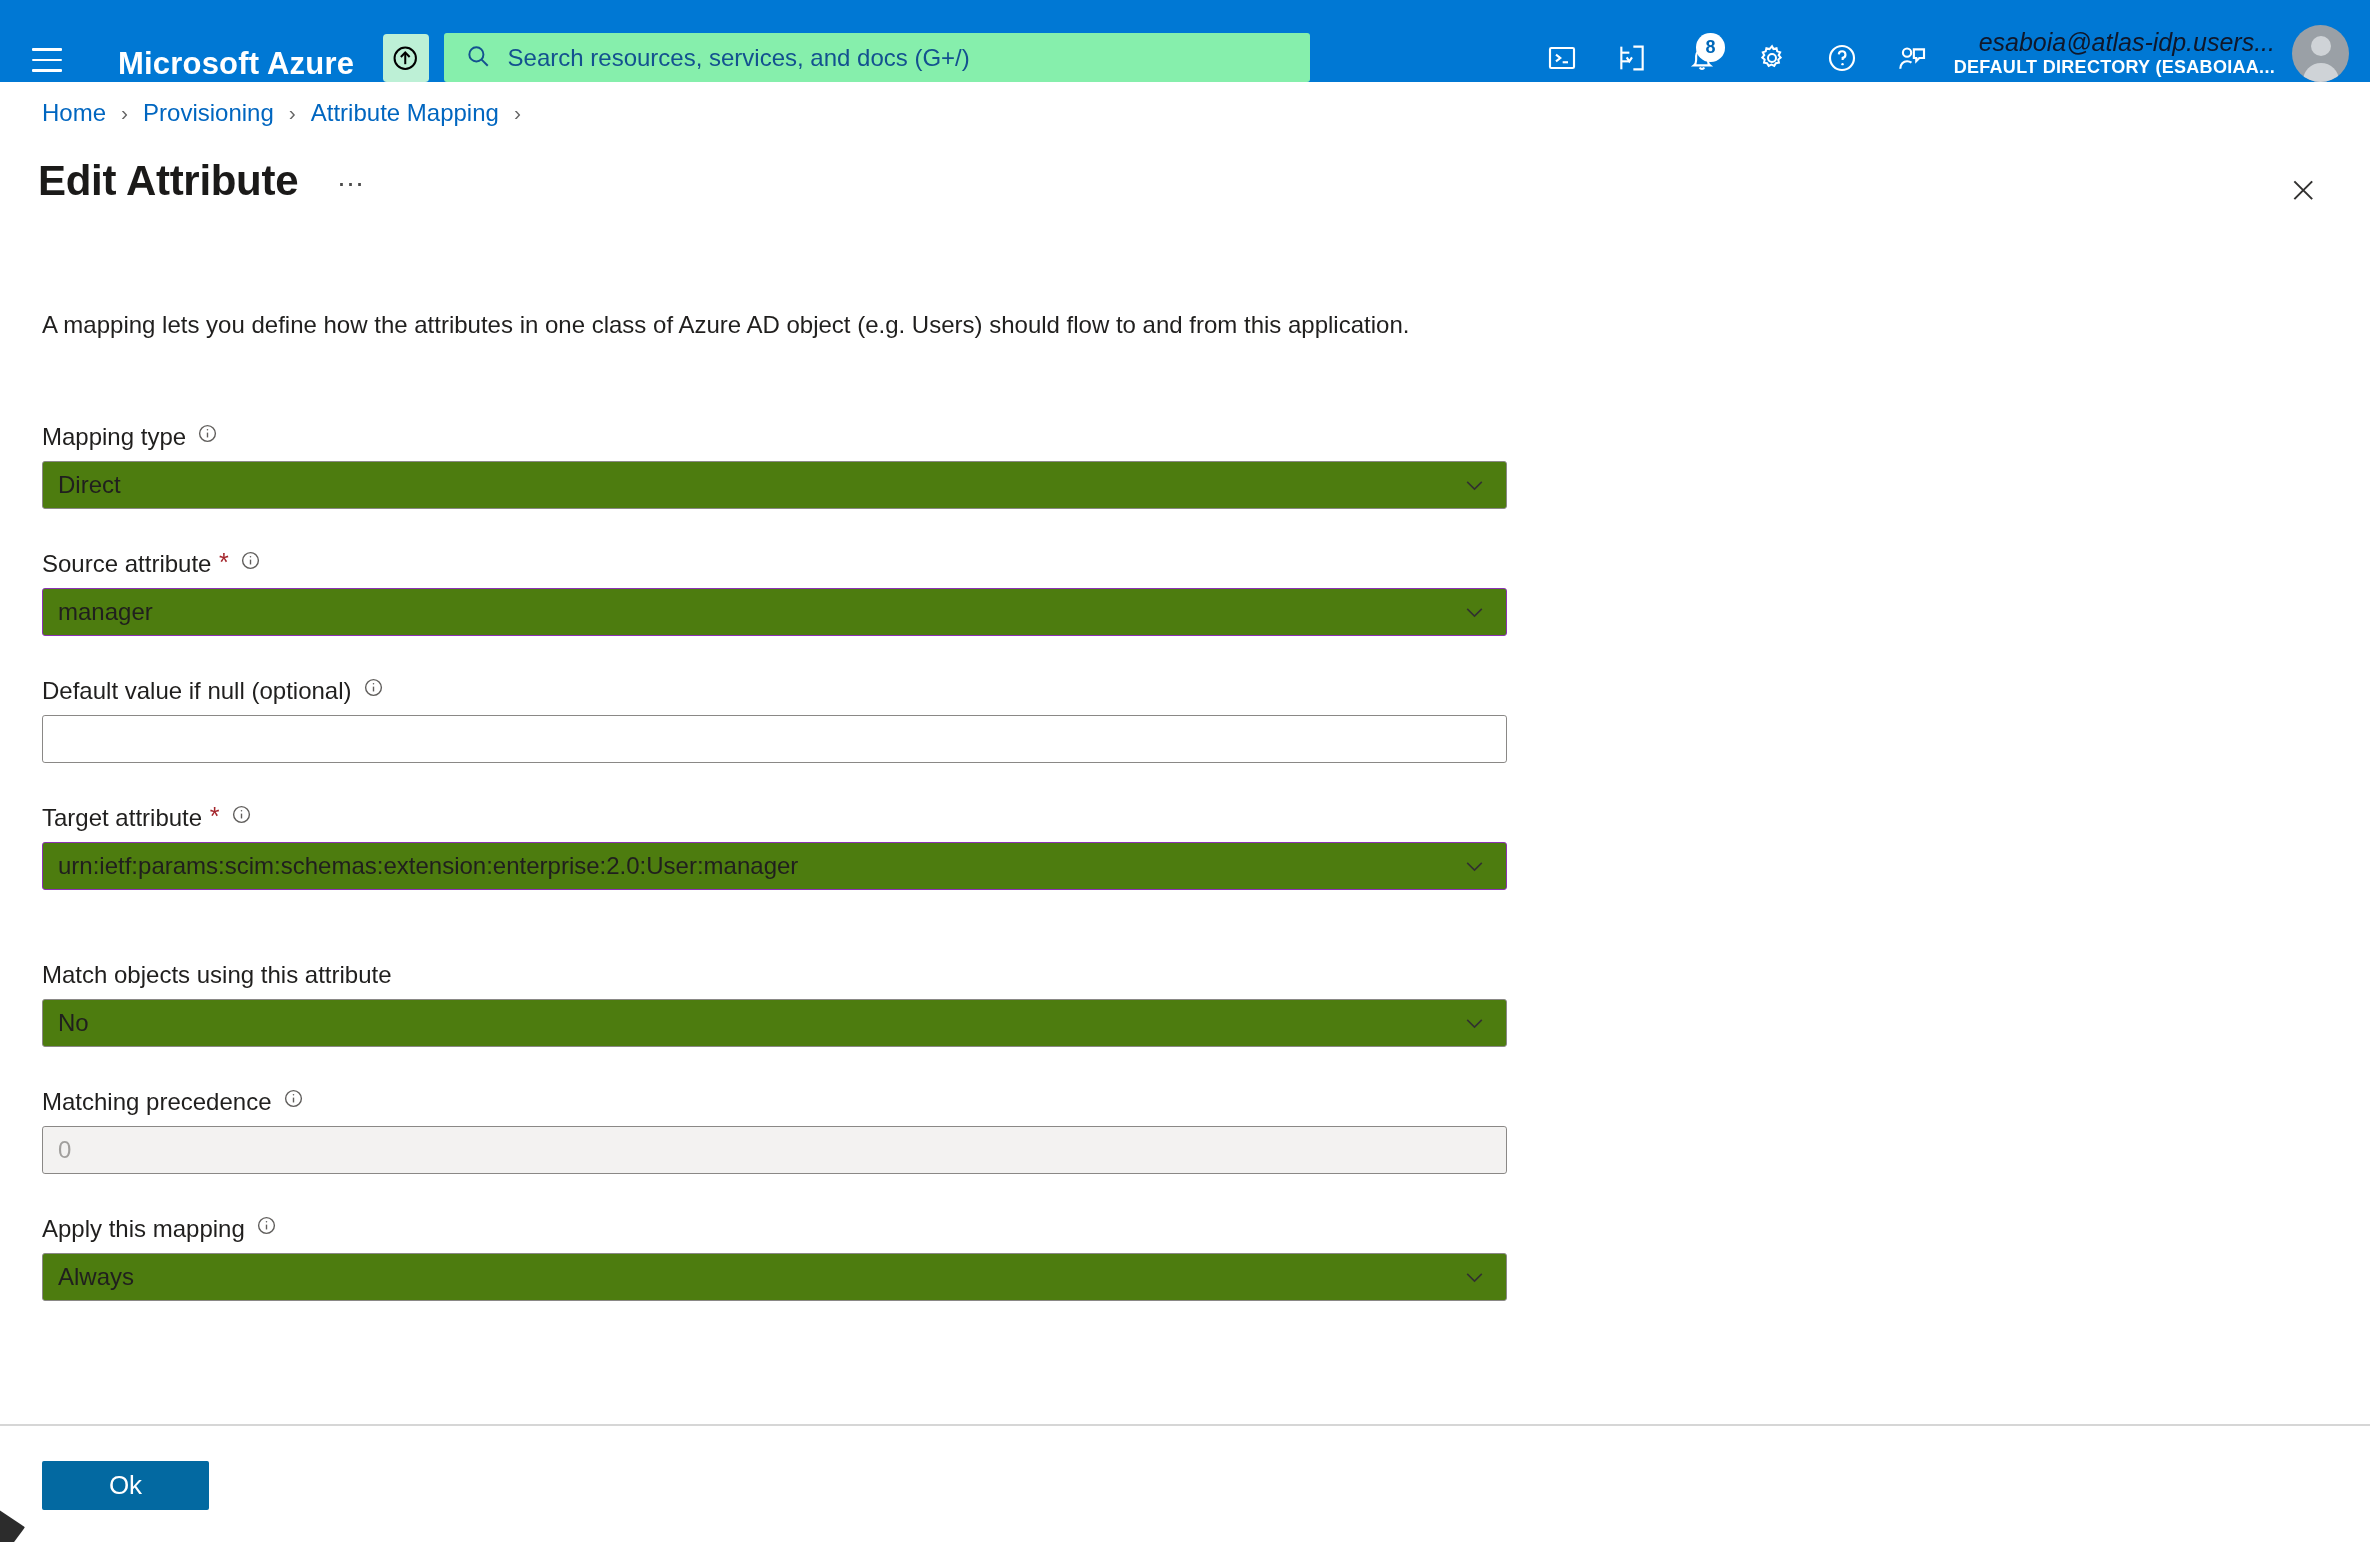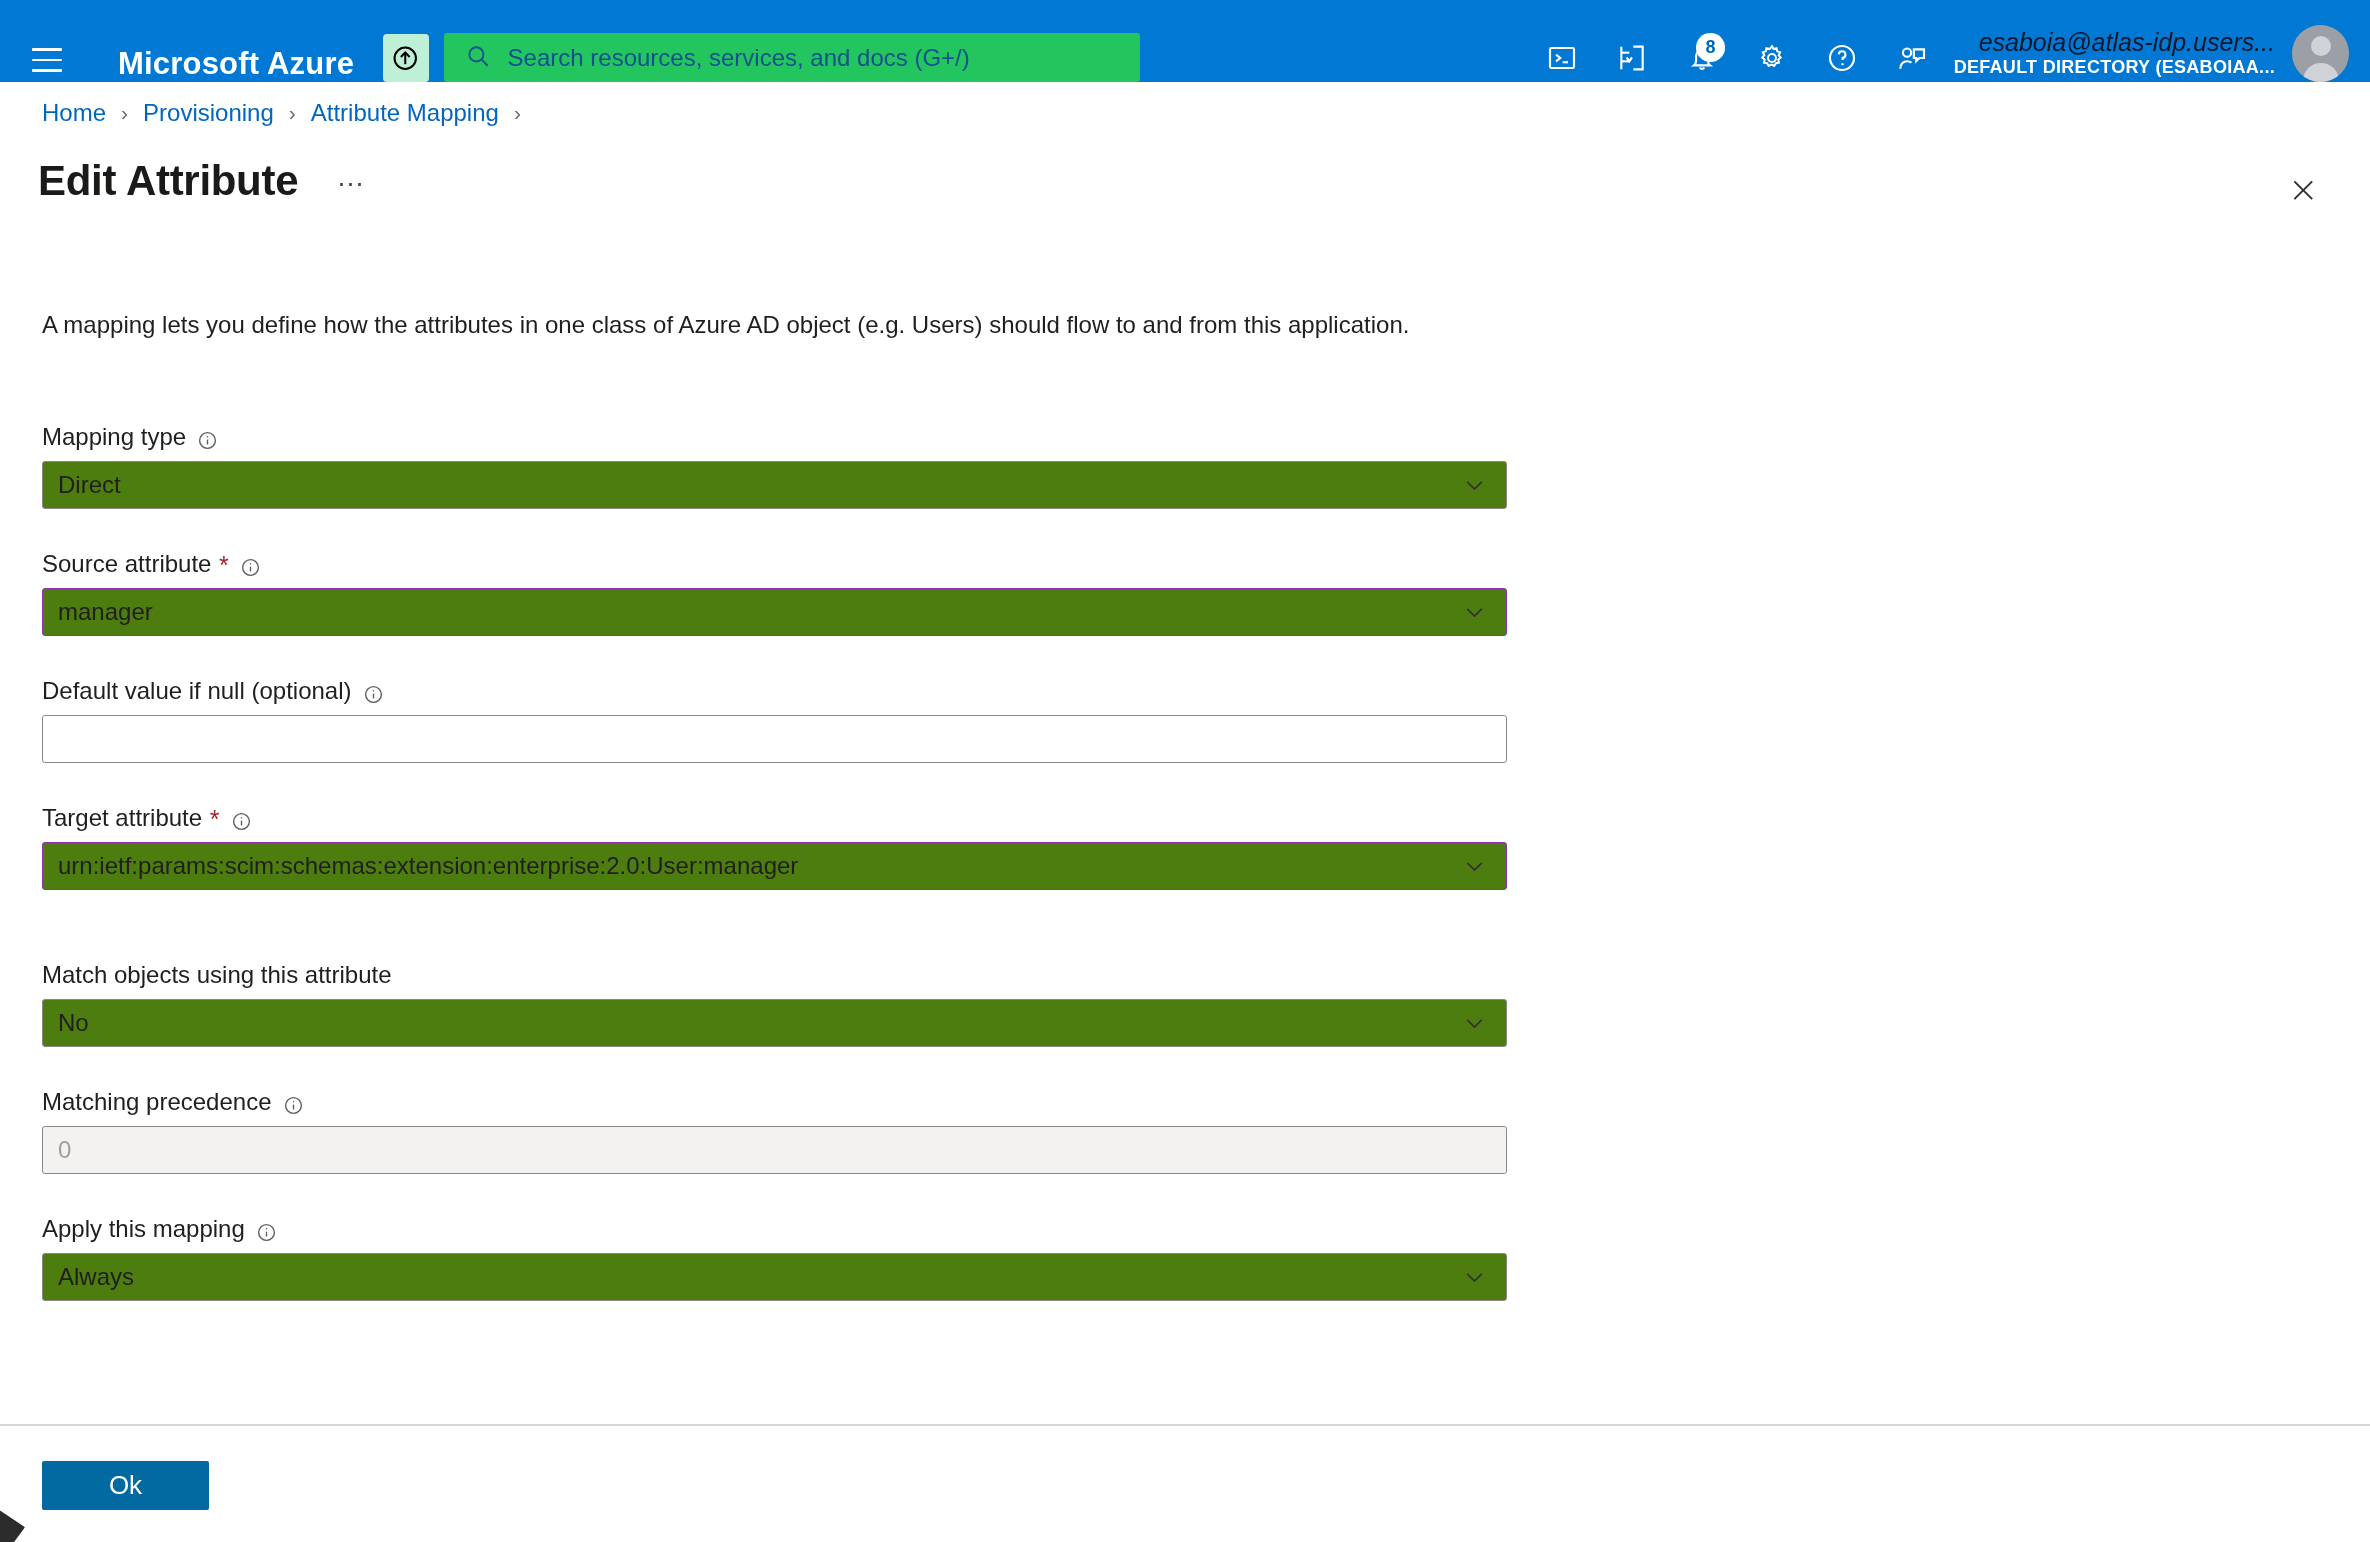--- a/index.html
+++ b/index.html
@@ -58,23 +58,23 @@
     background: #bdf0d6;
     border-radius: 3.8px;
     display: flex;
     align-items: center;
     justify-content: center;
     cursor: pointer;
   }
 
   .searchbox {
     margin-left: 15px;
-    width: 696px;
+    width: 866px;
     height: 49px;
-    background: #22c55e;
+    background: #86efac;
     border-radius: 2.9px;
     display: flex;
     align-items: center;
     padding-left: 21px;
     cursor: text;
   }
   .search-ph {
     margin-left: 17px;
     color: #13518f;
     font-size: 24px;
@@ -232,21 +232,21 @@
     width: 1427px;
     font-size: 24px;
     color: #201f1e;
     line-height: 45px;
   }
 
   .field { position: absolute; left: 42px; width: 1465px; }
 
   .field-label {
     display: flex;
-    align-items: flex-end;
+    align-items: flex-start;
     font-size: 24px;
     color: #201f1e;
     margin-bottom: 9.5px;
     white-space: nowrap;
   }
   .req-star {
     color: #a4262c;
     margin-left: 7.6px;
     font-size: 25px;
     line-height: 1;

